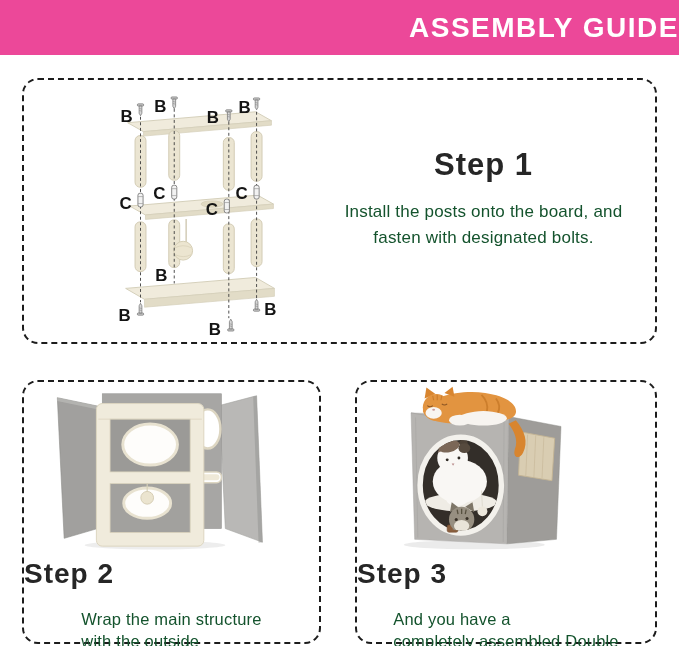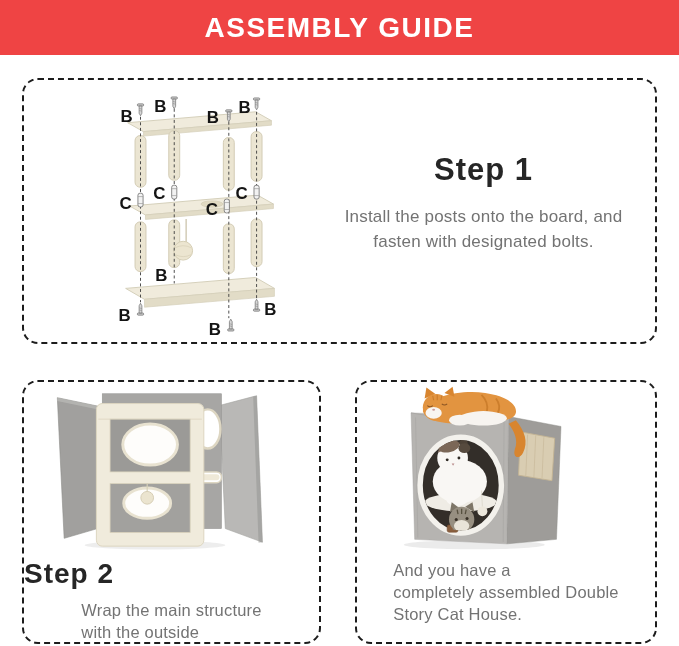--- a/index.html
+++ b/index.html
@@ -1,41 +1,41 @@
 <!DOCTYPE html>
 <html><head>
 <meta charset="utf-8">
 <style>
   html,body{margin:0;padding:0;background:#ffffff;}
   .page{
     position:relative;width:679px;height:646px;background:#ffffff;overflow:hidden;
     font-family:"Liberation Sans", sans-serif;color:#2b2b2b;
   }
   .header{
-    position:absolute;left:0;top:0;width:679px;height:55px;background:#ef4444;
-    display:flex;align-items:center;justify-content:center;
+    position:absolute;left:0;top:0;width:679px;height:55px;background:#ec4899;
+    display:flex;align-items:center;justify-content:flex-end;
   }
   .header h1{
     margin:0;color:#ffffff;font-size:28px;font-weight:bold;letter-spacing:1.5px;
   }
   .panel{
     position:absolute;box-sizing:border-box;background:#ffffff;
     border:2px dashed #1c1c1c;border-radius:16px;
   }
   .panel-step1{
     left:22px;top:78px;width:635px;height:266px;
     display:flex;flex-direction:row;align-items:center;
   }
   .step1-illus{width:268px;margin-left:46px;margin-top:4px;flex:0 0 auto;}
   .step1-textcol{flex:1 1 auto;text-align:center;padding-right:26px;margin-top:-18px;}
   .step-title{
     margin:6px 0 16px 0;font-size:31px;font-weight:600;color:#262626;letter-spacing:1px;
   }
   .step-desc{
-    margin:4px auto;font-size:17px;color:#737373;line-height:1.5;letter-spacing:0.2px;
+    margin:13px auto;font-size:17px;color:#14532d;line-height:1.5;letter-spacing:0.2px;
     white-space:pre-line;
   }
   .panel-bottom{
     top:380px;height:264px;display:flex;flex-direction:column;align-items:flex-start;
   }
   .panel-step2{left:22px;width:299px;}
   .panel-step3{left:355px;width:302px;}
   .bottom-illus{flex:0 0 auto;margin-top:2px;}
   .panel-bottom .step-title{margin:2px 0 6px 0;font-size:28px;}
   .panel-bottom .step-desc{font-size:16.5px;line-height:1.32;}
@@ -261,18 +261,19 @@
           <line x1="66" y1="13" x2="67" y2="18" stroke="#cc7e2c" stroke-width="1.3"></line>
           <line x1="71" y1="12" x2="71" y2="18" stroke="#cc7e2c" stroke-width="1.3"></line>
           <line x1="76" y1="13" x2="75" y2="18" stroke="#cc7e2c" stroke-width="1.3"></line>
           <ellipse cx="67" cy="32" rx="9" ry="6.5" fill="#f8f5f1"></ellipse>
           <path d="M60,24 q3,2.5 6,0" fill="none" stroke="#8a5423" stroke-width="1.2"></path>
           <path d="M76,22 q3,2.5 6,0" fill="none" stroke="#8a5423" stroke-width="1.2"></path>
           <ellipse cx="67" cy="28.5" rx="1.6" ry="1.2" fill="#c99"></ellipse>
         </g>
       </svg>
     </div>
+    <h2 class="step-title">Step 3</h2>
     <p class="step-desc">And you have a
 completely assembled Double
 Story Cat House.</p>
   </section>
 
 </div>
 
 </body></html>

